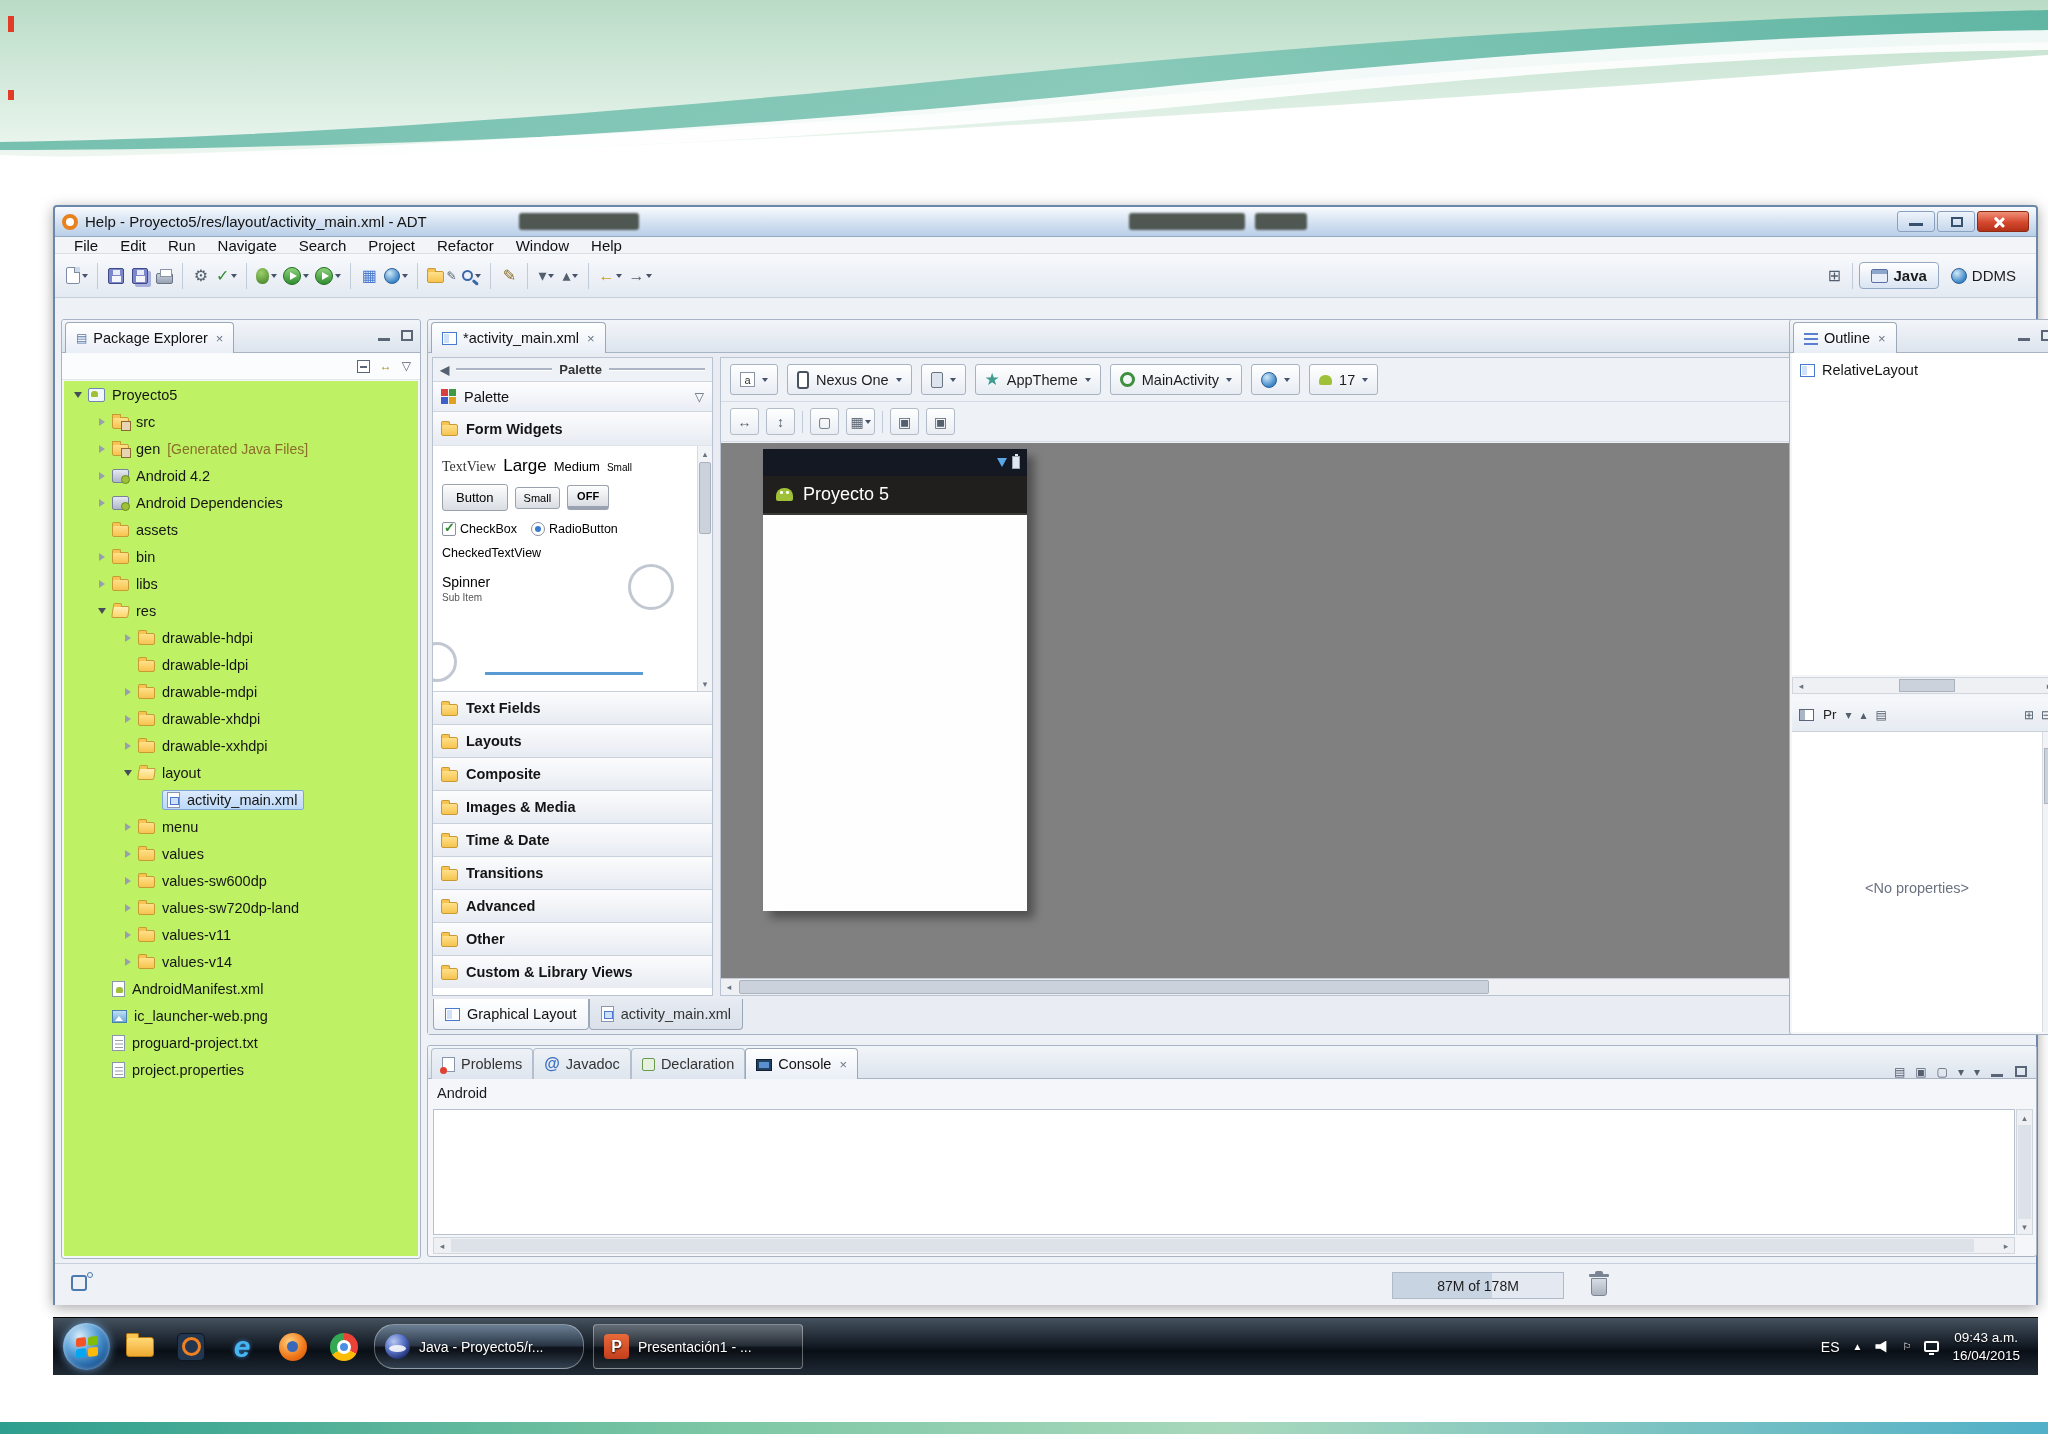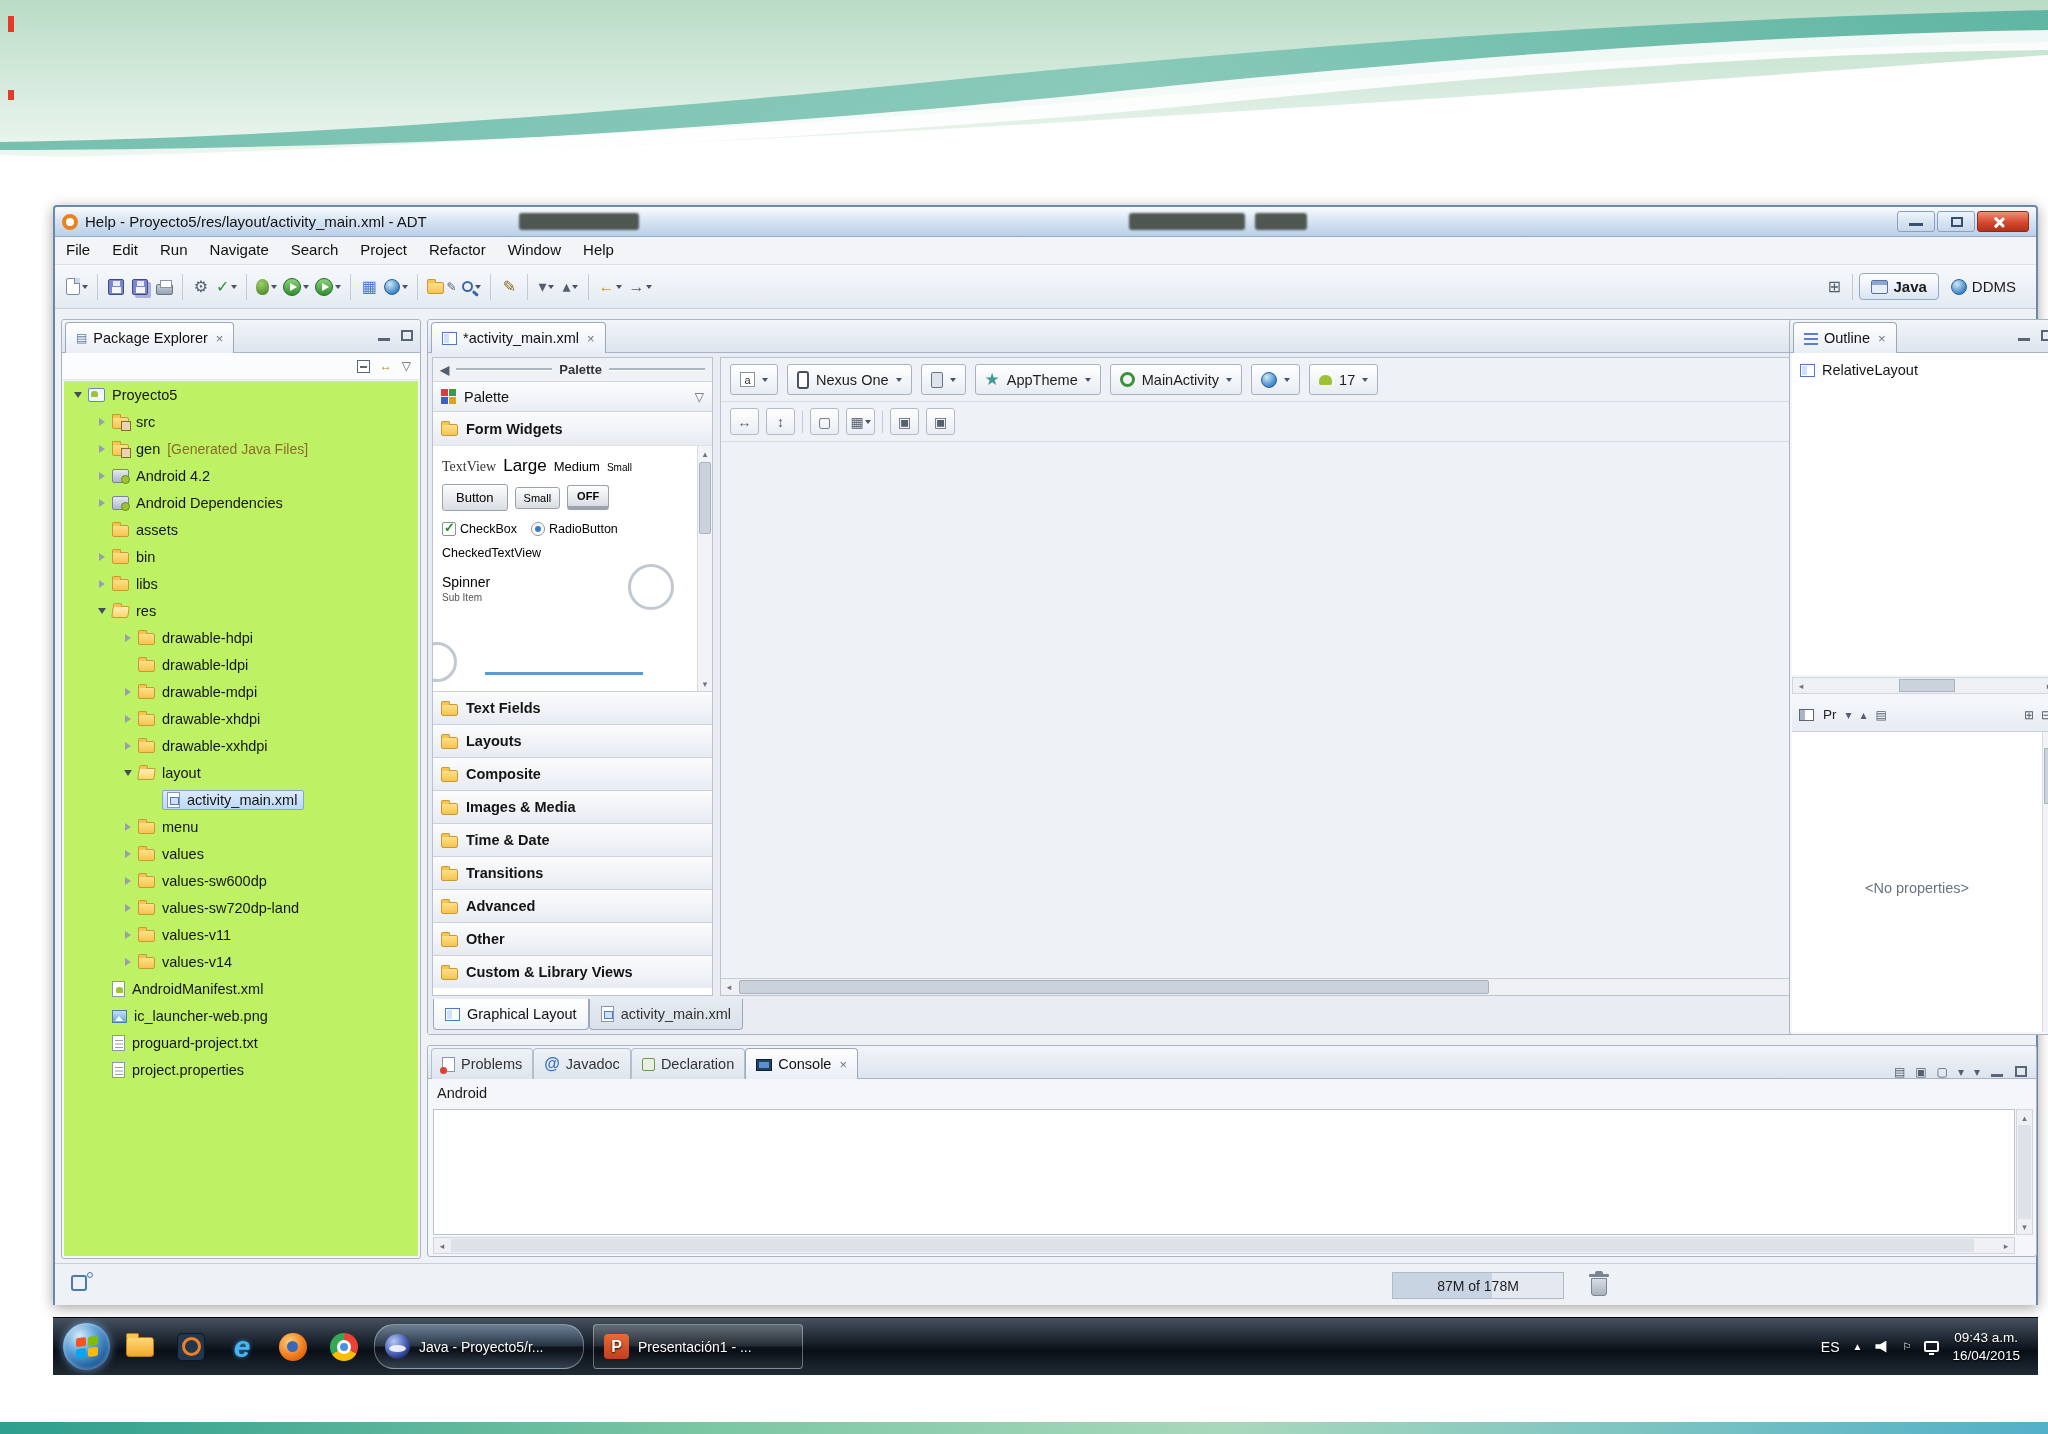--- a/index.html
+++ b/index.html
@@ -29,21 +29,21 @@
   .sm3 { left:1200px; width:52px; }
   .wbtns { margin-left:auto; display:flex; gap:2px; }
   .wbtn { width:38px; height:21px; border:1px solid #8ba0c0; border-radius:3px;
     background:linear-gradient(#eef4fb,#c6d7ec); position:relative; }
   .wbtn.close { width:52px; background:linear-gradient(#f09078,#d5482e 55%,#b23118); border-color:#8d2a14; }
   .wbtn .bar { position:absolute; left:11px; right:11px; bottom:5px; height:3px; background:#37506e; }
   .wbtn .box { position:absolute; left:13px; top:5px; width:12px; height:10px; border:2px solid #37506e; }
   .wbtn .xx, .wbtn .xx2 { position:absolute; left:20px; top:4px; width:2.5px; height:13px; background:#fff; transform:rotate(45deg); border-radius:1px; }
   .wbtn .xx2 { transform:rotate(-45deg); }
 
-  .mbar { height:28px; display:flex; background:#f2f4f7; border-bottom:1px solid #dadfe6; }
+  .mbar { height:17px; display:flex; align-items:center; background:#f2f4f7; border-bottom:1px solid #dadfe6; padding-left:8px; }
   .mitem { padding:4px 11px; font-size:15px; color:#101010; border-radius:3px; }
 
   .tools { height:44px; background:linear-gradient(#f7f9fc,#e4eaf2); border-bottom:1px solid #c6cfdb;
     display:flex; align-items:center; padding:0 8px; }
   .tbtn { height:30px; min-width:24px; display:flex; align-items:center; justify-content:center;
     border-radius:3px; padding:0 3px; gap:2px; }
   .tsep { width:1px; height:26px; background:#c2cbd8; margin:0 6px; flex:none; }
   .tspacer { flex:1; }
   .g { font-size:16px; color:#55606e; line-height:1; }
   .g.sm { font-size:12px; }
@@ -750,20 +750,33 @@
               </span>
             <span class="zooms">
               <span class="zbtn">⊖</span>
               <span class="zbtn">⊕</span>
               <span class="zbtn">①</span>
               <span class="vsep"></span>
               <span class="zbtn">⊖</span>
               <span class="zbtn">⊕</span>
             </span>
           </div>
+          <div class="cv-canvas">
+            <div class="phone">
+              <div class="ph-status">
+                <span class="ph-sig"></span>
+                <span class="ph-bat"></span>
+              </div>
+              <div class="ph-title">
+                <span class="i-droid"></span>
+                <span>Proyecto 5</span>
+              </div>
+              <div class="ph-body"></div>
+            </div>
+          </div>
           <div class="cv-vscroll">
             <span class="sbar-arrow up">▴</span>
             <span class="cv-vthumb"></span>
             <span class="sbar-arrow dn">▾</span>
           </div>
           <div class="cv-hscroll">
             <span class="hs-arrow l">◂</span>
             <span class="cv-hthumb"></span>
             <span class="hs-arrow r">▸</span>
           </div>

